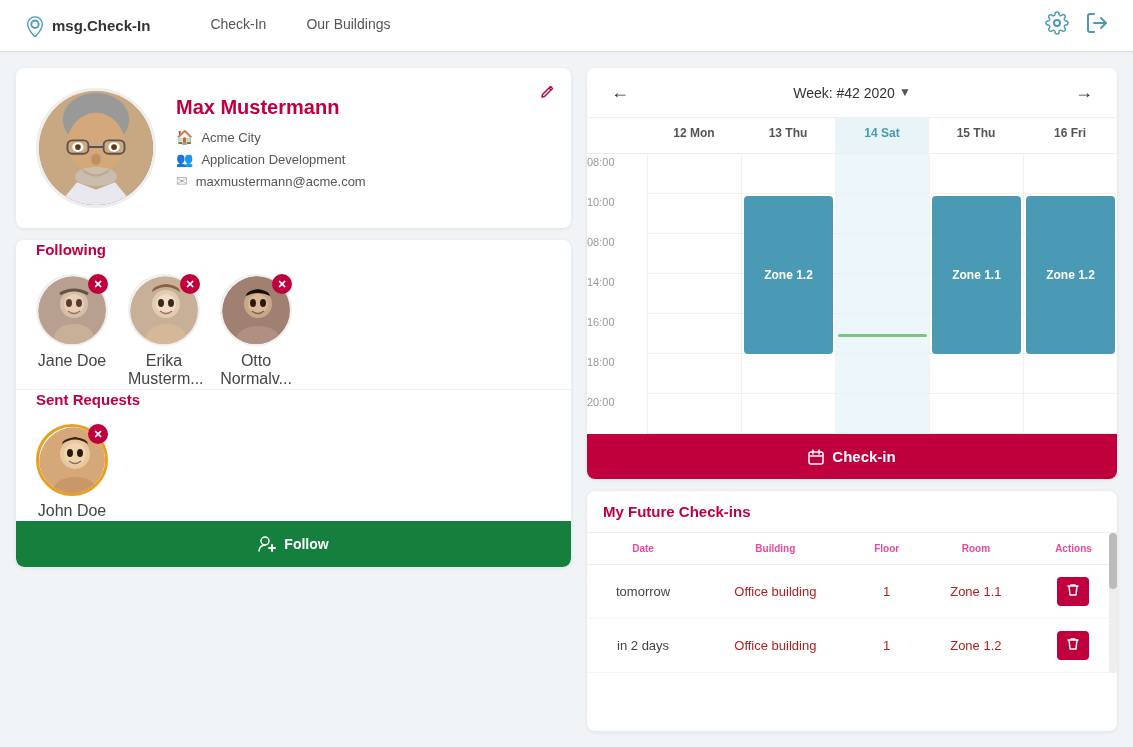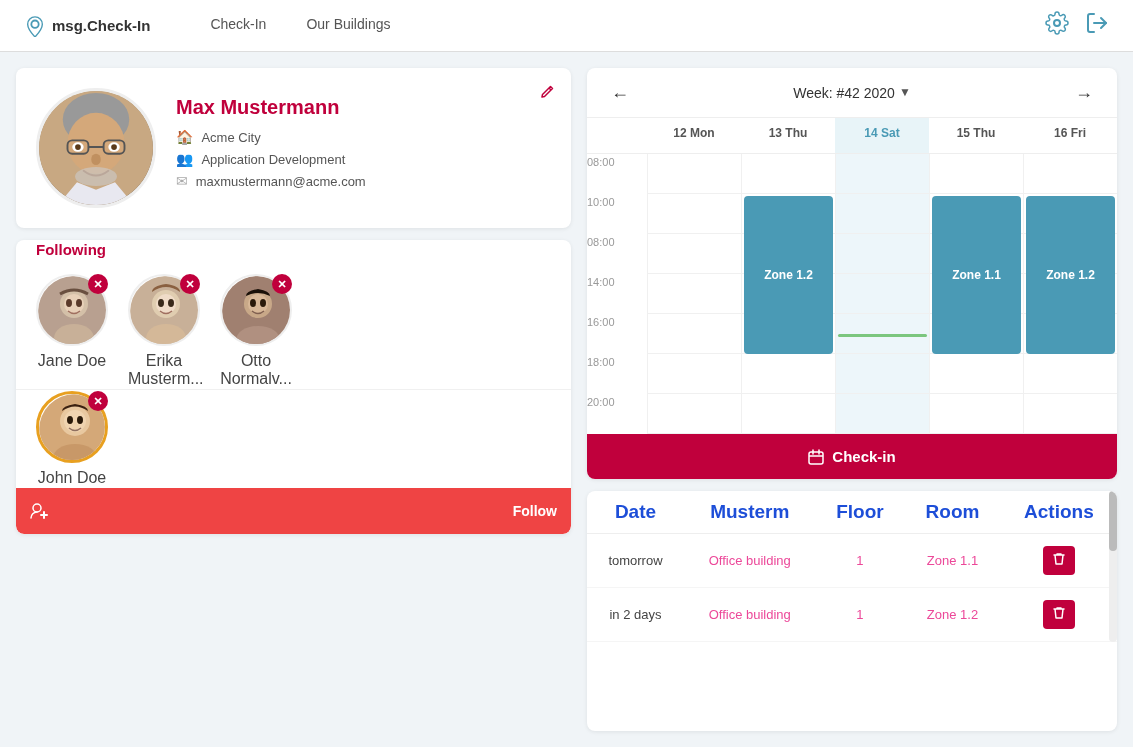--- a/index.html
+++ b/index.html
@@ -55,23 +55,23 @@
       position: absolute; top: 0; right: 0;
       width: 20px; height: 20px; background: #c0003c; border-radius: 50%;
       display: flex; align-items: center; justify-content: center;
       color: #fff; font-size: 11px; font-weight: bold; cursor: pointer;
     }
     .avatar-name { font-size: 16px; color: #444; text-align: center; max-width: 72px; }
     .sent-req-avatar { border: 3px solid #e8a020; }
 
     
     .follow-btn {
-      background: #ef4444; color: #fff; border: none; border-radius: 0 0 8px 8px;
+      background: #15803d; color: #fff; border: none; border-radius: 0 0 8px 8px;
       padding: 14px; width: 100%; font-size: 14px; font-weight: 600;
-      cursor: pointer; display: flex; align-items: center; justify-content: space-between; gap: 8px;
+      cursor: pointer; display: flex; align-items: center; justify-content: center; gap: 8px;
     }
 
     
     .calendar-card {
       background: #fff; border-radius: 8px; box-shadow: 0 1px 4px rgba(0,0,0,0.08);
       overflow: hidden;
     }
     .cal-header {
       display: flex; align-items: center; justify-content: space-between;
       padding: 10px 16px; border-bottom: 1px solid #eee;
@@ -113,28 +113,28 @@
 
     
     .future-card {
       background: #fff; border-radius: 8px; box-shadow: 0 1px 4px rgba(0,0,0,0.08);
       overflow: hidden; flex: 1;
     }
     .future-header { padding: 12px 16px; border-bottom: 1px solid #eee; }
     .future-title { font-size: 15px; font-weight: 600; color: #c0003c; }
     .future-table { width: 100%; border-collapse: collapse; }
     .future-table th {
-      padding: 10px 12px; text-align: center; font-size: 19px;
-      font-weight: 600; color: #1d4ed8; border-bottom: 1px solid #eee;
+      padding: 10px 12px; text-align: center; font-size: 10px;
+      font-weight: 600; color: #ec4899; border-bottom: 1px solid #eee;
     }
     .future-table td {
       padding: 12px; text-align: center; font-size: 13px;
       border-bottom: 1px solid #f5f5f5; color: #444; margin-top: 12px;
     }
-    .link-blue { color: #ec4899; cursor: pointer; text-decoration: none; }
+    .link-blue { color: #b91c1c; cursor: pointer; text-decoration: none; }
     .delete-btn {
       background: #c0003c; color: #fff; border: none; border-radius: 4px;
       padding: 6px 10px; cursor: pointer; font-size: 14px;
     }
 
     
     .face-max {
       width: 100%; height: 100%;
       background: linear-gradient(160deg, #c8b090 0%, #a89070 40%, #706050 100%);
       display: flex; align-items: center; justify-content: center; font-size: 52px;
@@ -298,20 +298,21 @@
               <div class="remove-badge">✕</div>
             </div>
             <span class="avatar-name">Otto Normalv...</span>
           </div>
         </div>
       </div>
 
       <div class="divider"></div>
 
       <div class="section-inner">
+        <div class="section-title">Sent Requests</div>
         <div class="avatar-list">
 
           <div class="avatar-item">
             <div class="avatar-wrapper">
               <div class="avatar-circle sent-req-avatar">
                 <svg width="72" height="72" viewBox="0 0 72 72">
                   <circle cx="36" cy="36" r="36" fill="#d4a878"></circle>
                   <circle cx="36" cy="27" r="15" fill="#e8c8a0"></circle>
                   <ellipse cx="36" cy="64" rx="22" ry="14" fill="#c89868"></ellipse>
                   <circle cx="36" cy="27" r="11" fill="#f0d4b0"></circle>
@@ -437,26 +438,29 @@
           <rect x="1" y="3" width="14" height="12" rx="2" stroke="#fff" stroke-width="1.5" fill="none"></rect>
           <line x1="5" y1="1" x2="5" y2="5" stroke="#fff" stroke-width="1.5" stroke-linecap="round"></line>
           <line x1="11" y1="1" x2="11" y2="5" stroke="#fff" stroke-width="1.5" stroke-linecap="round"></line>
           <line x1="1" y1="7" x2="15" y2="7" stroke="#fff" stroke-width="1.5"></line>
         </svg>
         <span>Check-in</span>
       </button>
     </div>
 
     <div class="future-card">
+      <div class="future-header">
+        <div class="future-title">My Future Check-ins</div>
+      </div>
       <div style="position:relative;">
         <table class="future-table">
           <thead>
             <tr>
               <th>Date</th>
-              <th>Musterm</th>
+              <th>Building</th>
               <th>Floor</th>
               <th>Room</th>
               <th>Actions</th>
             </tr>
           </thead>
           <tbody>
             <tr>
               <td>tomorrow</td>
               <td>
                 <a class="link-blue">Office building</a>

